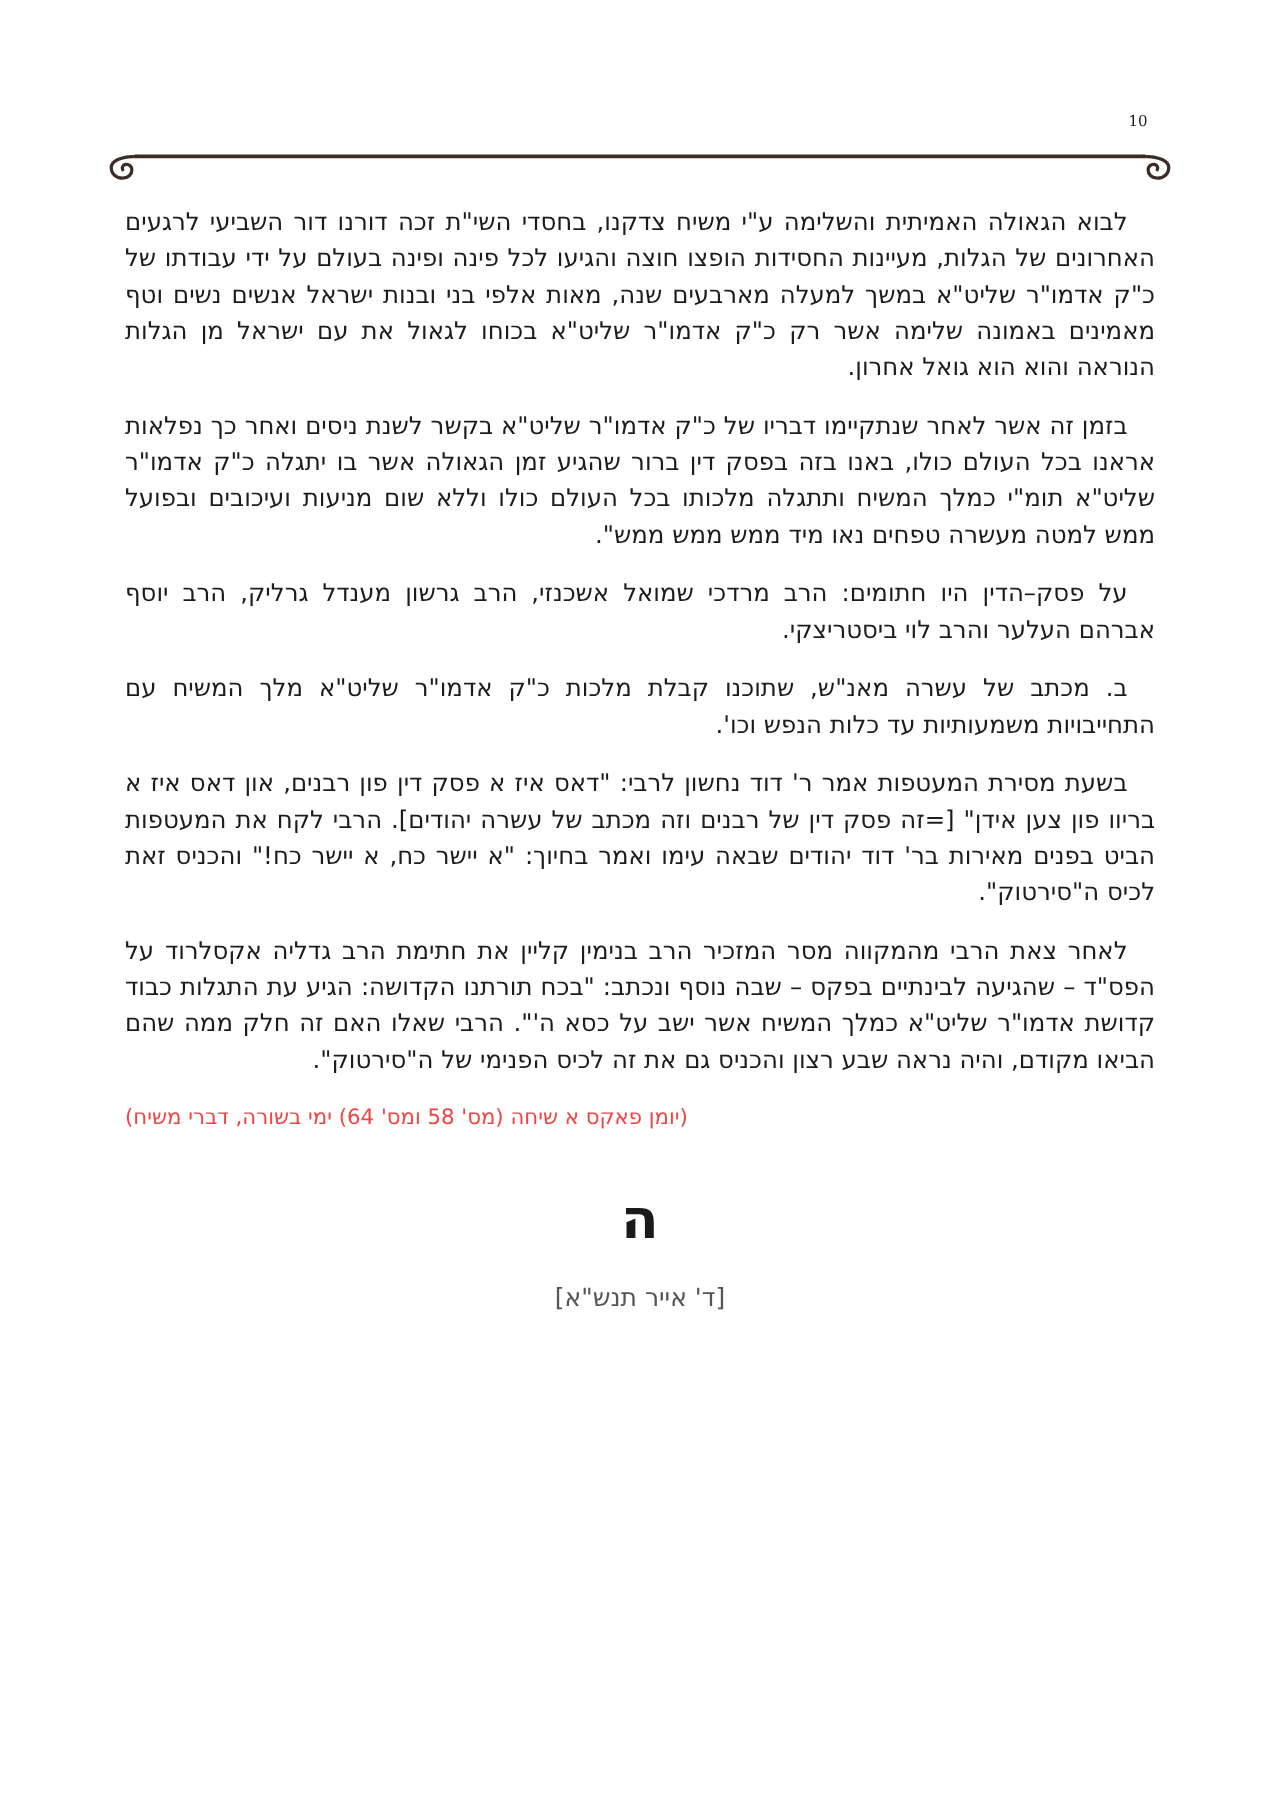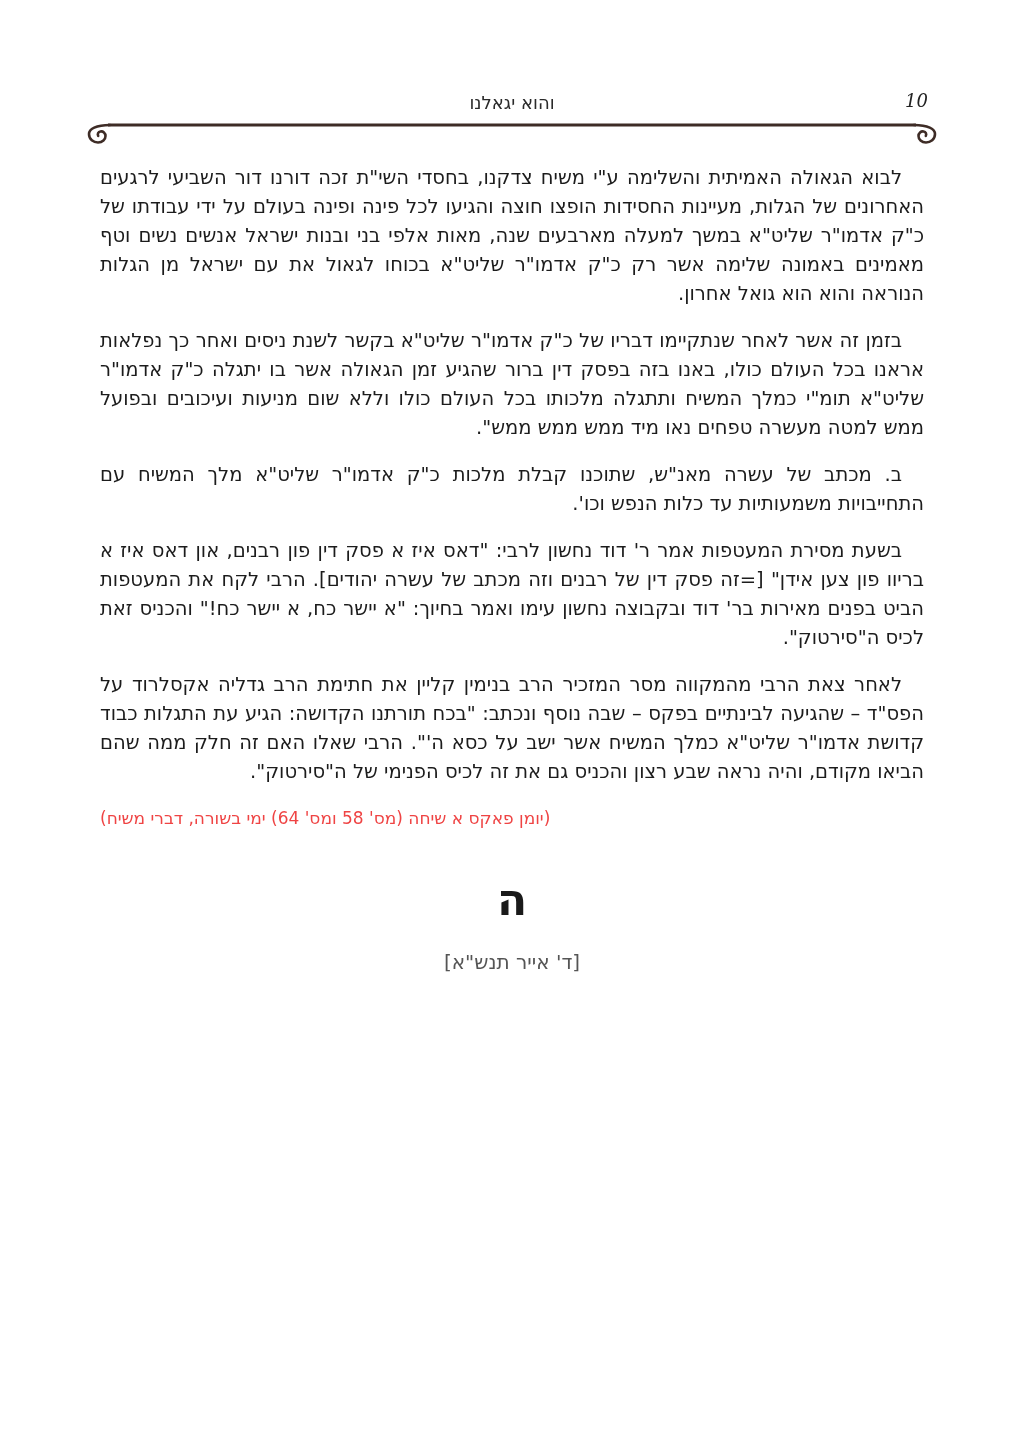--- a/index.html
+++ b/index.html
@@ -13,25 +13,24 @@
   }
   
   .header-title{
     position:absolute;top:92px;left:0;right:0;
     text-align:center;
     font-size:18px;
     color:#2a2a2a;
     direction:rtl;
   }
   .page-number{
-    position:absolute;top:90px;right:96px;
-    font-size:18px;
+    position:absolute;top:90px;right:106px;
+    font-size:12px;
     font-family:"DejaVu Serif","DejaVu Sans",serif;
     color:#222;
-    font-style:italic;
   }
   .ornament{
     position:absolute;top:118px;left:84px;
     width:856px;height:30px;
   }
   
   .text-block{
     position:absolute;top:163px;left:100px;
     width:824px;
     direction:rtl;
@@ -69,40 +68,40 @@
   .continuation{
     margin-top:38px !important;
     word-spacing:2px;
   }
 </style>
 </head>
 <body>
 
 <div class="page">
 
-  <div class="header-title">והוא יגאלנו</div>
 
   <div class="page-number">10</div>
 
   <svg class="ornament" viewBox="0 0 856 30" aria-hidden="true">
     <path d="M 24 7 H 832" stroke="#3e2c26" stroke-width="3" fill="none"></path>
     <path d="M 26 7 C 12 7 5 11 5 16 C 5 21.5 9.5 24.5 14 24.5 C 18.5 24.5 21.5 21.5 21.5 18 C 21.5 15 19 13 16.5 13.5 C 14.2 14 13.2 16 14.2 17.8" stroke="#3e2c26" stroke-width="2.6" fill="none" stroke-linecap="round"></path>
     <path d="M 26 7 C 12 7 5 11 5 16 C 5 21.5 9.5 24.5 14 24.5 C 18.5 24.5 21.5 21.5 21.5 18 C 21.5 15 19 13 16.5 13.5 C 14.2 14 13.2 16 14.2 17.8" stroke="#3e2c26" stroke-width="2.6" fill="none" stroke-linecap="round" transform="translate(856,0) scale(-1,1)"></path>
   </svg>
 
   <div class="text-block">
 
     <p>לבוא הגאולה האמיתית והשלימה ע"י משיח צדקנו, בחסדי השי"ת זכה דורנו דור השביעי לרגעים האחרונים של הגלות, מעיינות החסידות הופצו חוצה והגיעו לכל פינה ופינה בעולם על ידי עבודתו של כ"ק אדמו"ר שליט"א במשך למעלה מארבעים שנה, מאות אלפי בני ובנות ישראל אנשים נשים וטף מאמינים באמונה שלימה אשר רק כ"ק אדמו"ר שליט"א בכוחו לגאול את עם ישראל מן הגלות הנוראה והוא הוא גואל אחרון.</p>
 
     <p>בזמן זה אשר לאחר שנתקיימו דבריו של כ"ק אדמו"ר שליט"א בקשר לשנת ניסים ואחר כך נפלאות אראנו בכל העולם כולו, באנו בזה בפסק דין ברור שהגיע זמן הגאולה אשר בו יתגלה כ"ק אדמו"ר שליט"א תומ"י כמלך המשיח ותתגלה מלכותו בכל העולם כולו וללא שום מניעות ועיכובים ובפועל ממש למטה מעשרה טפחים נאו מיד ממש ממש ממש".</p>
 
+    <p>על פסק–הדין היו חתומים: הרב מרדכי שמואל אשכנזי, הרב גרשון מענדל גרליק, הרב יוסף אברהם העלער והרב לוי ביסטריצקי.</p>
 
     <p>ב. מכתב של עשרה מאנ"ש, שתוכנו קבלת מלכות כ"ק אדמו"ר שליט"א מלך המשיח עם התחייבויות משמעותיות עד כלות הנפש וכו'.</p>
 
-    <p>בשעת מסירת המעטפות אמר ר' דוד נחשון לרבי: "דאס איז א פסק דין פון רבנים, און דאס איז א בריוו פון צען אידן" [=זה פסק דין של רבנים וזה מכתב של עשרה יהודים]. הרבי לקח את המעטפות הביט בפנים מאירות בר' דוד ובקבוצה נחשון עימו ואמר בחיוך: "א יישר כח, א יישר כח!" והכניס זאת לכיס ה"סירטוק".</p>
+    <p>בשעת מסירת המעטפות אמר ר' דוד נחשון לרבי: "דאס איז א פסק דין פון רבנים, און דאס איז א בריוו פון צען אידן" [=זה פסק דין של רבנים וזה מכתב של עשרה יהודים]. הרבי לקח את המעטפות הביט בפנים מאירות בר' דוד יהודים שבאה עימו ואמר בחיוך: "א יישר כח, א יישר כח!" והכניס זאת לכיס ה"סירטוק".</p>
 
     <p>לאחר צאת הרבי מהמקווה מסר המזכיר הרב בנימין קליין את חתימת הרב גדליה אקסלרוד על הפס"ד – שהגיעה לבינתיים בפקס – שבה נוסף ונכתב: "בכח תורתנו הקדושה: הגיע עת התגלות כבוד קדושת אדמו"ר שליט"א כמלך המשיח אשר ישב על כסא ה'". הרבי שאלו האם זה חלק ממה שהם הביאו מקודם, והיה נראה שבע רצון והכניס גם את זה לכיס הפנימי של ה"סירטוק".</p>
 
     <p class="source-note">(יומן פאקס א שיחה (מס' 58 ומס' 64) ימי בשורה, דברי משיח)</p>
 
     <div class="section-letter">ה</div>
 
     <div class="section-date">[ד' אייר תנש"א]</div>
 
 

